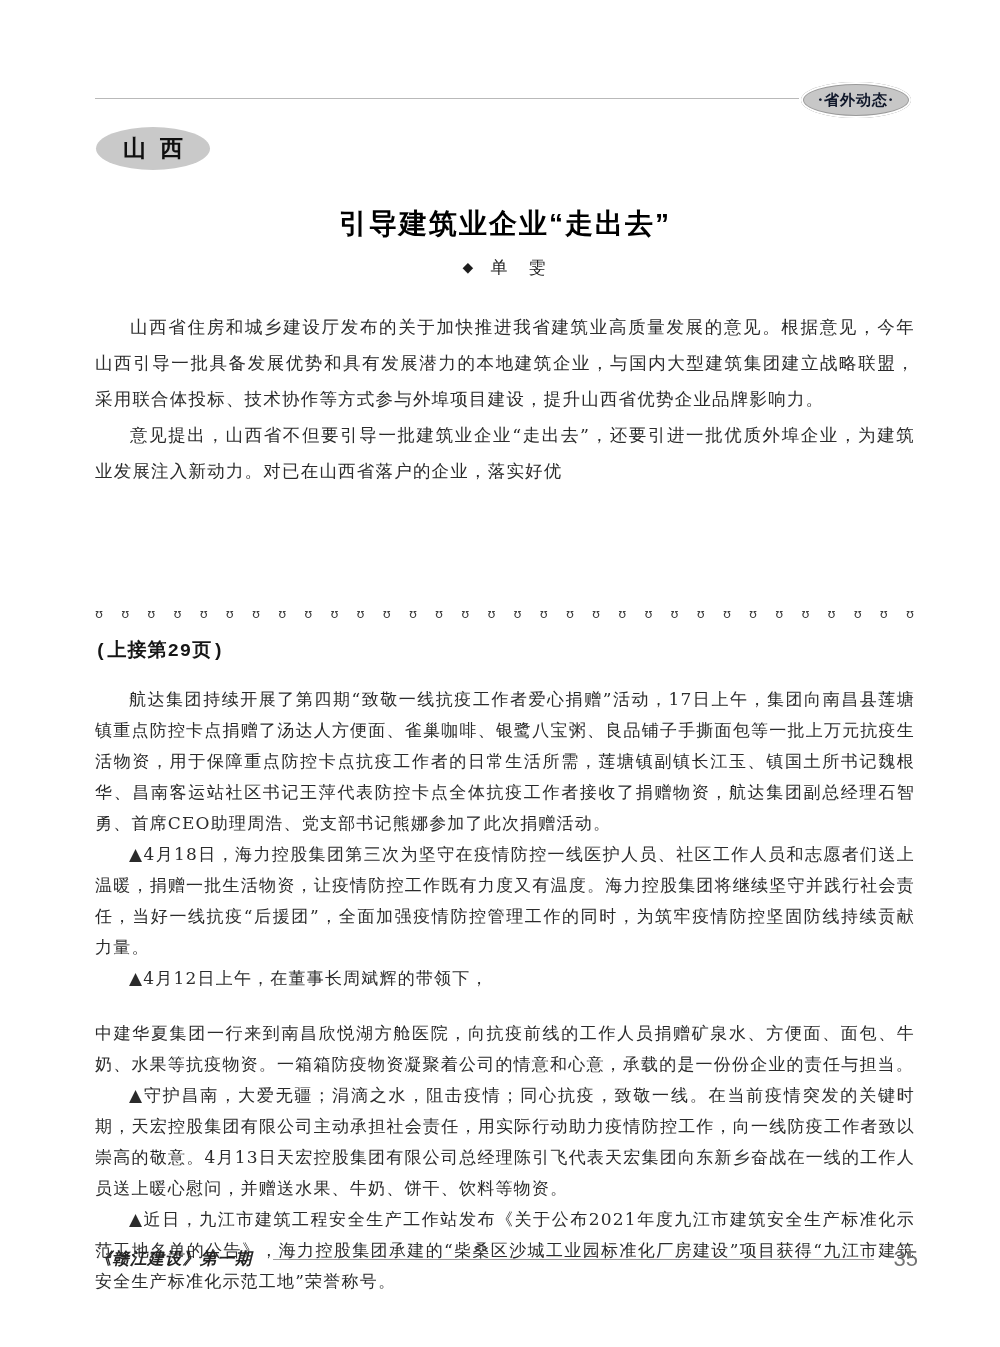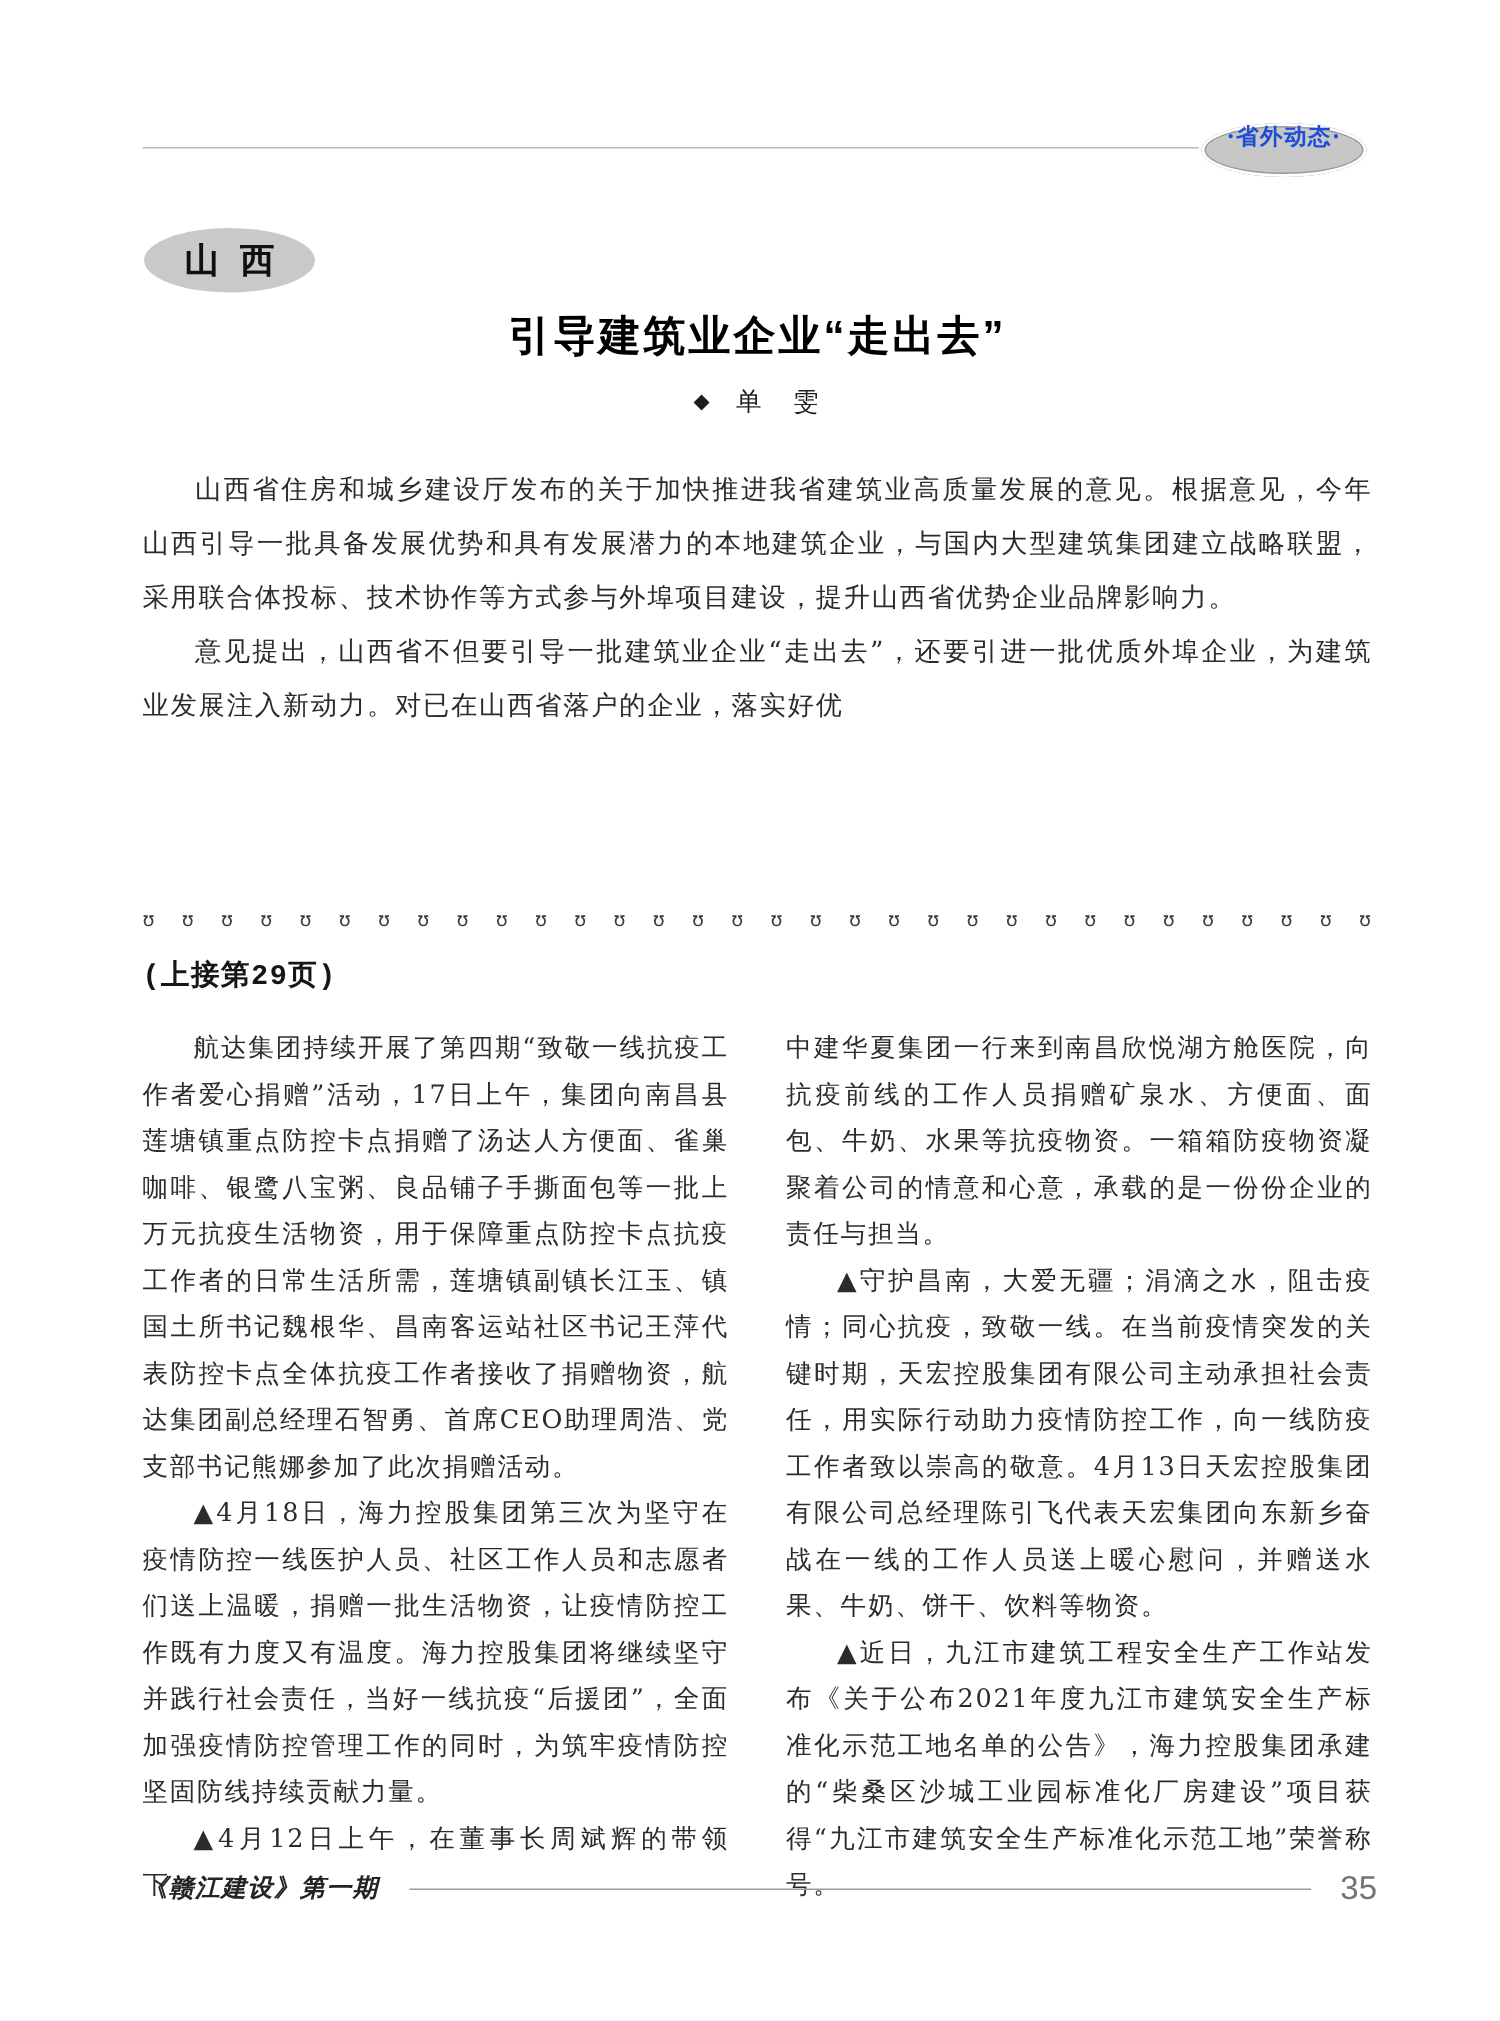--- a/index.html
+++ b/index.html
@@ -3,41 +3,41 @@
 <meta charset="utf-8">
 <style>
   html,body{margin:0;padding:0;background:#f2f2f2;}
   .page{
     position:relative;width:1000px;height:1347px;margin:0 auto;background:#ffffff;
     font-family:"DejaVu Serif","Liberation Serif",serif;color:#262626;overflow:hidden;
   }
   .top-rule{position:absolute;left:95px;top:98px;width:704px;border-top:1px solid #b9b9b9;}
   .section-badge{
     position:absolute;left:801px;top:82px;width:110px;height:36px;background:#c7c7c7;
-    border-radius:50%;display:flex;justify-content:center;
-    font-size:15px;font-weight:bold;color:#1d4ed8;letter-spacing:1px;
+    border-radius:50%;display:flex;align-items:center;justify-content:center;
+    font-size:15px;font-weight:bold;color:#0f172a;letter-spacing:1px;
     box-shadow:inset 0 0 0 2px #ffffff, inset 0 0 0 3px #9a9a9a;
   }
   .region-badge{
     position:absolute;left:96px;top:127px;width:114px;height:43px;background:#c9c9c9;
     border-radius:50%;display:flex;align-items:center;justify-content:center;
     font-family:"Liberation Sans","DejaVu Sans",sans-serif;font-weight:700;font-size:23px;
-    color:#101010;letter-spacing:14px;text-indent:14px;margin-top:25px;
+    color:#101010;letter-spacing:14px;text-indent:14px;
   }
   .title{
     position:absolute;left:95px;right:85px;top:186px;text-align:center;
     font-family:"Liberation Sans","DejaVu Sans",sans-serif;font-weight:700;
     font-size:28px;color:#000000;letter-spacing:2px;
   }
   .author-line{
     position:absolute;left:95px;right:85px;top:256px;text-align:center;
     font-size:17px;font-weight:normal;color:#1d1d1d;letter-spacing:2px;
   }
   .author-line .diamond{font-size:14px;vertical-align:1px;margin-right:8px;}
-  .cols{position:absolute;left:95px;width:820px;display:flex;gap:38px;}
+  .cols{position:absolute;left:95px;width:820px;display:flex;gap:24px;flex-direction:column;}
   .col{flex:1;min-width:0;}
   .cols p{margin:0;text-align:justify;color:#2b2b2b;}
   .a1{top:309px;font-size:17.5px;line-height:36px;letter-spacing:1.2px;}
   .a2{top:684px;font-size:17px;line-height:31px;letter-spacing:1.2px;}
   .indent{text-indent:2em;}
   .ornament-row{
     position:absolute;left:95px;top:606px;width:820px;height:24px;overflow:hidden;
     white-space:nowrap;font-family:"DejaVu Sans",sans-serif;font-size:13px;
     letter-spacing:7px;color:#3c3c3c;
   }

